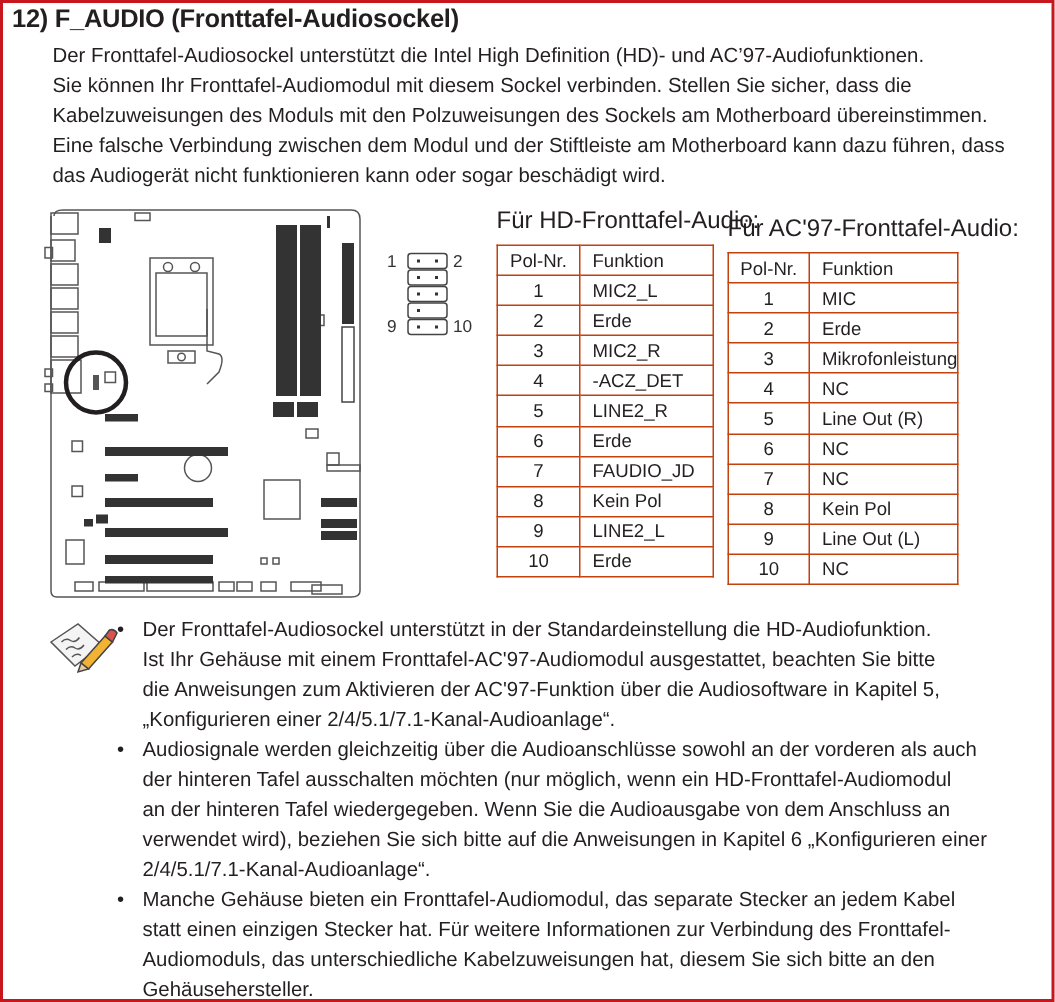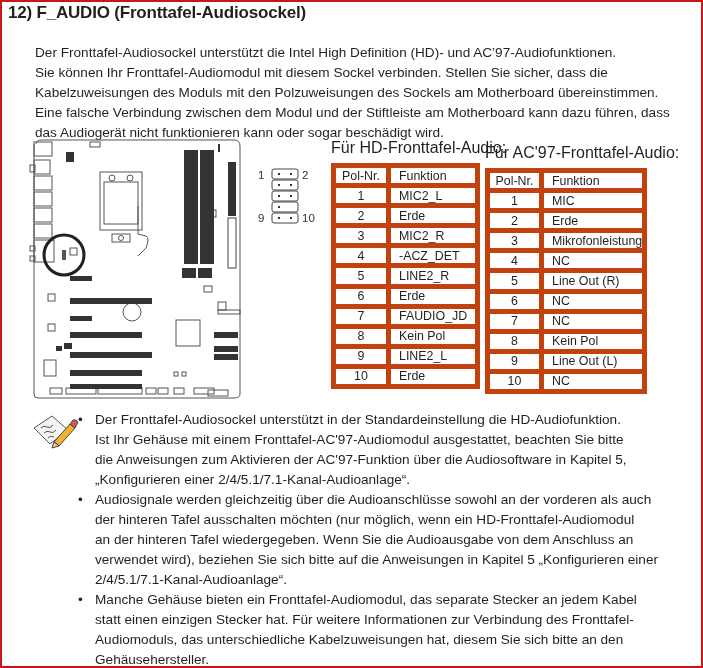--- a/index.html
+++ b/index.html
@@ -7,38 +7,38 @@
   body { font-family: "Liberation Sans", sans-serif; color: #231f20; }
   .page {
     position: absolute; left: 0; top: 0; width: 703px; height: 668px;
     border: 2px solid #c8161d; background: #fff; text-decoration: underline;
   }
   .title {
     position: absolute; left: 6px; top: 1px;
     font-size: 17px; font-weight: bold; letter-spacing: -0.2px; color: #231f20;
   }
   .intro {
-    position: absolute; left: 33px; top: 41px; width: 650px;
+    position: absolute; left: 33px; top: 25px; width: 650px;
     font-size: 13.6px; line-height: 20px;
   }
   .intro p { white-space: nowrap; }
 
   
   .board { position: absolute; left: 26px; top: 136px; width: 214px; height: 262px; }
 
   
   .pinhdr { position: absolute; left: 252px; top: 163px; width: 70px; height: 64px; }
   .pin-num { position: absolute; font-size: 11.5px; color: #333; }
 
   
   .tblwrap { position: absolute; }
   .tblcap { font-size: 16px; margin-bottom: 6px; white-space: nowrap; }
   table { border-collapse: collapse; font-size: 12.4px; }
   td, th {
-    border: 5px solid #c2410c; height: 20.1px; padding: 0 0 0 8px;
+    border: 1px solid #c2410c; height: 20.1px; padding: 0 0 0 8px;
     font-weight: normal; text-align: left; white-space: nowrap;
   }
   td.c, th.c { text-align: center; padding: 0; }
   #hd td.c, #hd th.c { width: 55px; }
   #hd td.f, #hd th.f { width: 89px; }
   #ac td.c, #ac th.c { width: 54px; }
   #ac td.f, #ac th.f { width: 92px; }
 
   
   .note-icon { position: absolute; left: 30px; top: 410px; width: 48px; height: 38px; }
@@ -296,21 +296,21 @@
       <p>Der Fronttafel-Audiosockel unterstützt in der Standardeinstellung die HD-Audiofunktion.</p>
       <p>Ist Ihr Gehäuse mit einem Fronttafel-AC'97-Audiomodul ausgestattet, beachten Sie bitte</p>
       <p>die Anweisungen zum Aktivieren der AC'97-Funktion über die Audiosoftware in Kapitel 5,</p>
       <p>„Konfigurieren einer 2/4/5.1/7.1-Kanal-Audioanlage“.</p>
     </div>
     <div class="note">
       <span class="bullet">•</span>
       <p>Audiosignale werden gleichzeitig über die Audioanschlüsse sowohl an der vorderen als auch</p>
       <p>der hinteren Tafel ausschalten möchten (nur möglich, wenn ein HD-Fronttafel-Audiomodul</p>
       <p>an der hinteren Tafel wiedergegeben. Wenn Sie die Audioausgabe von dem Anschluss an</p>
-      <p>verwendet wird), beziehen Sie sich bitte auf die Anweisungen in Kapitel 5 „Konfigurieren einer</p>
+      <p>verwendet wird), beziehen Sie sich bitte auf die Anweisungen in Kapitel 6 „Konfigurieren einer</p>
       <p>2/4/5.1/7.1-Kanal-Audioanlage“.</p>
     </div>
     <div class="note">
       <span class="bullet">•</span>
       <p>Manche Gehäuse bieten ein Fronttafel-Audiomodul, das separate Stecker an jedem Kabel</p>
       <p>statt einen einzigen Stecker hat. Für weitere Informationen zur Verbindung des Fronttafel-</p>
       <p>Audiomoduls, das unterschiedliche Kabelzuweisungen hat, diesem Sie sich bitte an den</p>
       <p>Gehäusehersteller.</p>
     </div>
   </div>

